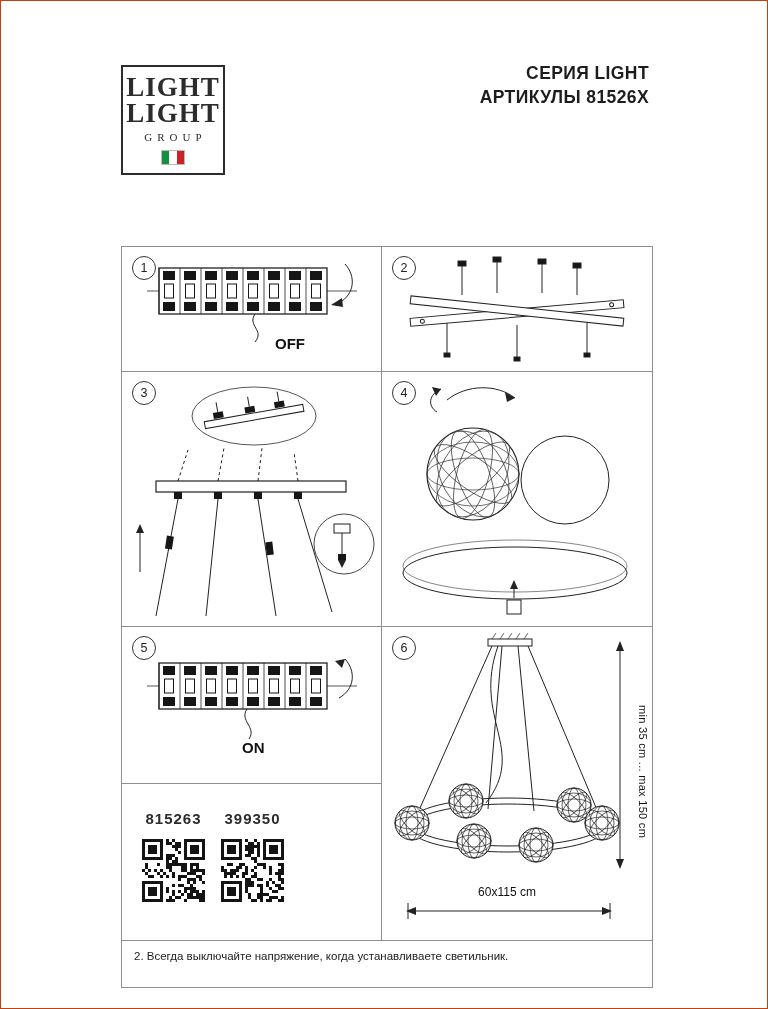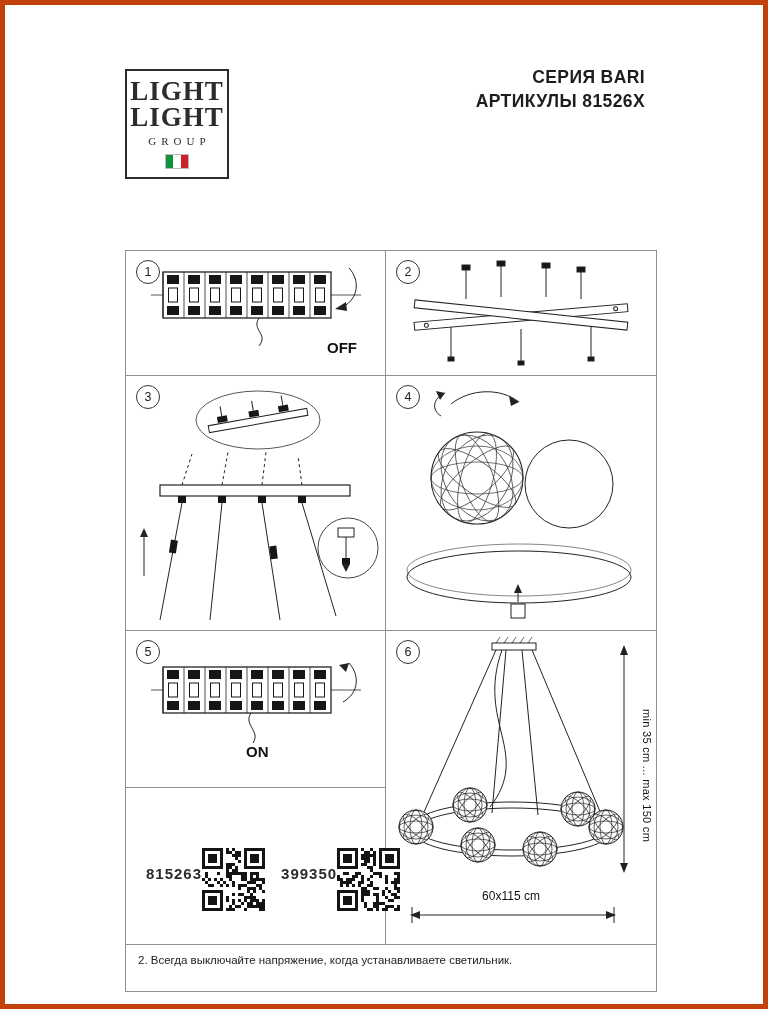--- a/index.html
+++ b/index.html
@@ -1,17 +1,17 @@
 <!DOCTYPE html>
 <html><head>
 <meta charset="utf-8">
 <style>
   html,body { margin:0; padding:0; background:#fff; }
   body { font-family:"Liberation Sans", sans-serif; color:#1d1d1d; }
-  .page { position:relative; width:768px; height:1009px; background:#fff; border:5px solid #c2410c; box-sizing:border-box; overflow:hidden; }
+  .page { position:relative; width:768px; height:1009px; background:#fff; border:1px solid #c2410c; box-sizing:border-box; overflow:hidden; }
 
   
   .logo { position:absolute; left:120px; top:64px; width:104px; height:110px; border:2px solid #2c2c2c;
           display:flex; flex-direction:column; align-items:center; justify-content:center;
           font-family:"Liberation Serif", serif; color:#2c2c2c; box-sizing:border-box; }
   .logo .l-big { font-size:27px; font-weight:bold; letter-spacing:1px; line-height:0.95; }
   .logo .l-small { font-size:11px; letter-spacing:5px; margin-top:4px; margin-left:5px; }
   .flag { margin-top:7px; width:24px; height:15px; display:flex; border:1px solid #bbb; box-sizing:border-box; }
   .flag span { flex:1; }
 
@@ -34,21 +34,21 @@
              display:flex; justify-content:flex-start; gap:16px; padding:26px 0 0 20px; }
   .ft { grid-area:ft; border-top:1px solid #8f8f8f; padding:7px 12px; box-sizing:border-box; }
   .ft div { font-size:11.5px; line-height:16px; color:#222; }
 
   .step-num { position:absolute; top:9px; left:10px; width:22px; height:22px; border:1.2px solid #333; border-radius:50%;
               display:flex; align-items:center; justify-content:center; font-size:12.5px; color:#222; background:#fff; z-index:2; }
   .diagram-wrap { width:100%; height:100%; display:flex; align-items:center; justify-content:center; }
   .step-label { position:absolute; font-size:15px; font-weight:bold; color:#111; }
 
   
-  .qr-group { display:flex; align-items:center; }
+  .qr-group { display:flex; flex-direction:column; align-items:center; }
   .qr-label { font-size:15px; font-weight:bold; letter-spacing:1px; color:#2b2b2b; margin-bottom:12px; }
   .qr { position:relative; width:63px; height:63px; background:#fff; }
   .qr div { position:absolute; }
 
   
   .dim-v { position:absolute; right:3px; top:78px; writing-mode:vertical-rl; font-size:11px; color:#111; letter-spacing:0.3px; }
   .dim-h { position:absolute; left:20px; top:258px; width:210px; text-align:center; font-size:12px; color:#111; }
 
   svg { display:block; }
 </style>
@@ -62,21 +62,21 @@
     <div class="l-big">LIGHT</div>
     <div class="l-small">GROUP</div>
     <div class="flag">
       <span style="background:#12913e"></span>
         <span style="background:#fff"></span>
         <span style="background:#cd212a"></span>
     </div>
   </div>
 
   <div class="titles">
-    <div>СЕРИЯ BARI</div>
+    <div>СЕРИЯ LIGHT</div>
     <div>АРТИКУЛЫ 81526X</div>
   </div>
 
   <div class="grid">
 
     <div class="panel p1">
       <div class="step-num">1</div>
       <div class="diagram-wrap">
         <svg width="230" height="110" viewBox="0 0 230 110">
           <defs>
@@ -95,21 +95,21 @@
             <use href="#modA" x="85" y="14"></use>
           <use href="#modA" x="106" y="14"></use>
             <use href="#modA" x="127" y="14"></use>
             <use href="#modA" x="148" y="14"></use>
             <use href="#modA" x="169" y="14"></use>
           <path d="M208,10 C219,22 218,40 202,49" fill="none" stroke="#222"></path>
           <path d="M205,44 l-11,7 12,2 z" fill="#222"></path>
           <path d="M118,60 C110,72 128,76 118,88" fill="none" stroke="#222"></path>
         </svg>
       </div>
-      <span class="step-label" style="left:153px; top:88px;margin-left:48px;">OFF</span>
+      <span class="step-label" style="left:153px; top:88px;">OFF</span>
     </div>
 
     <div class="panel p2">
       <div class="step-num">2</div>
       <div class="diagram-wrap">
         <svg width="250" height="112" viewBox="0 0 250 112">
           <g stroke="#222">
             <rect x="66" y="8" width="8" height="5" fill="#161616"></rect>
               <line x1="70" y1="13" x2="70" y2="42"></line>
             <rect x="101" y="4" width="8" height="5" fill="#161616"></rect>

